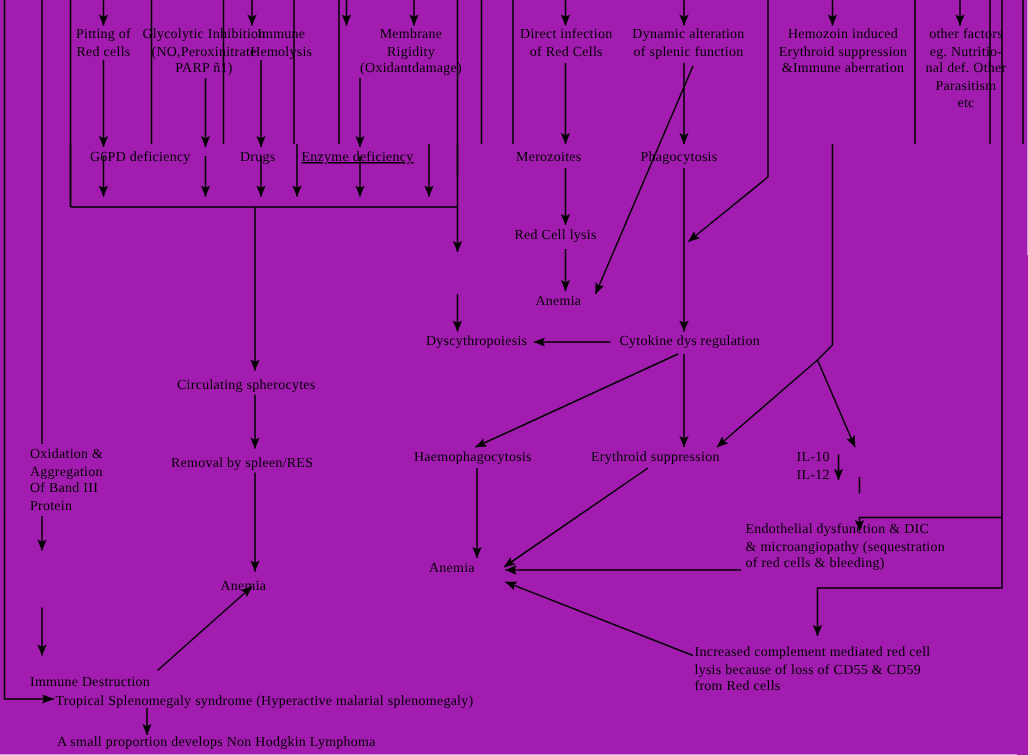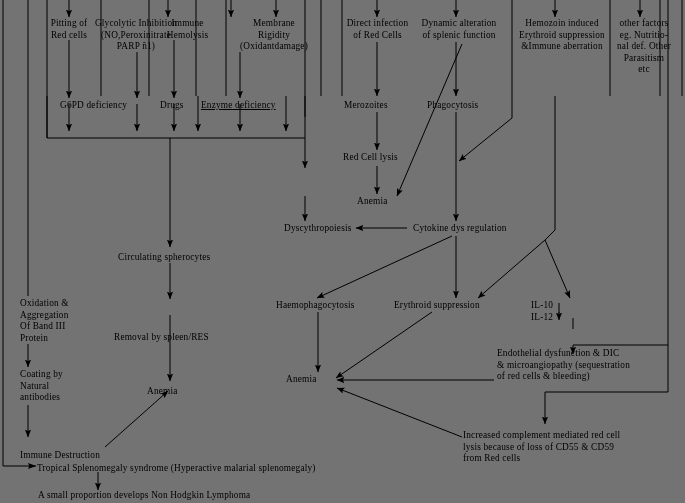--- a/index.html
+++ b/index.html
@@ -1,19 +1,19 @@
 <!DOCTYPE html>
 <html><head>
 <meta charset="utf-8">
 <style>
   html,body{margin:0;padding:0;background:#ffffff;}
   #page{
     position:relative;
     width:685px;height:503px;
-    background:#737373;
+    background:#a21caf;
     font-family:"Liberation Serif","DejaVu Serif",serif;
     overflow:hidden;
   }
   svg#flow{position:absolute;left:0;top:0;width:685px;height:503px;}
   .nodeText{
     position:absolute;
     font-family:"Liberation Serif","DejaVu Serif",serif;
     font-size:9.3px;
     line-height:11.6px;
     color:#000000;
@@ -205,25 +205,22 @@
 
   <div class="nodeText lft" style="left:118px;top:252px;width:130px;">Circulating spherocytes</div>
 
   <div class="nodeText lft" style="left:276px;top:300px;width:104px;">Haemophagocytosis</div>
 
   <div class="nodeText lft" style="left:394px;top:300px;width:120px;">Erythroid suppression</div>
 
   <div class="nodeText lft" style="left:531px;top:300px;width:40px;">IL-10
 IL-12</div>
 
-  <div class="nodeText lft" style="left:114px;top:304px;width:130px;margin-top:28px;">Removal by spleen/RES</div>
-
-  <div class="nodeText lft" style="left:20px;top:369px;width:70px;">Coating by
-Natural
-antibodies</div>
+  <div class="nodeText lft" style="left:114px;top:304px;width:130px;">Removal by spleen/RES</div>
+
 
   <div class="nodeText lft" style="left:497px;top:348px;width:182px;">Endothelial dysfunction &amp; DIC
 &amp; microangiopathy (sequestration
 of red cells &amp; bleeding)</div>
 
   <div class="nodeText lft" style="left:147px;top:386px;width:50px;">Anemia</div>
 
   <div class="nodeText lft" style="left:286px;top:374px;width:50px;">Anemia</div>
 
   <div class="nodeText lft" style="left:20px;top:450px;width:110px;">Immune Destruction</div>

